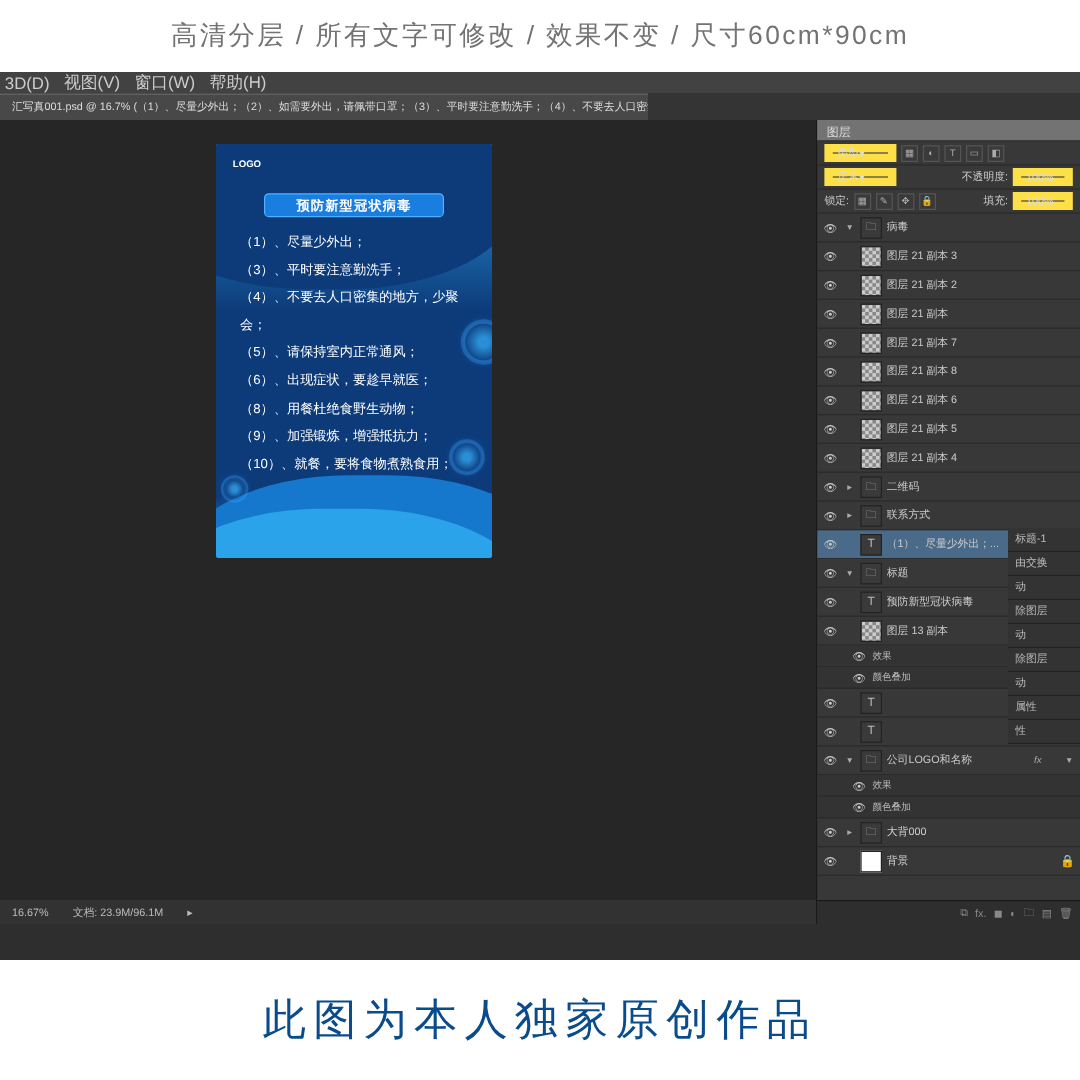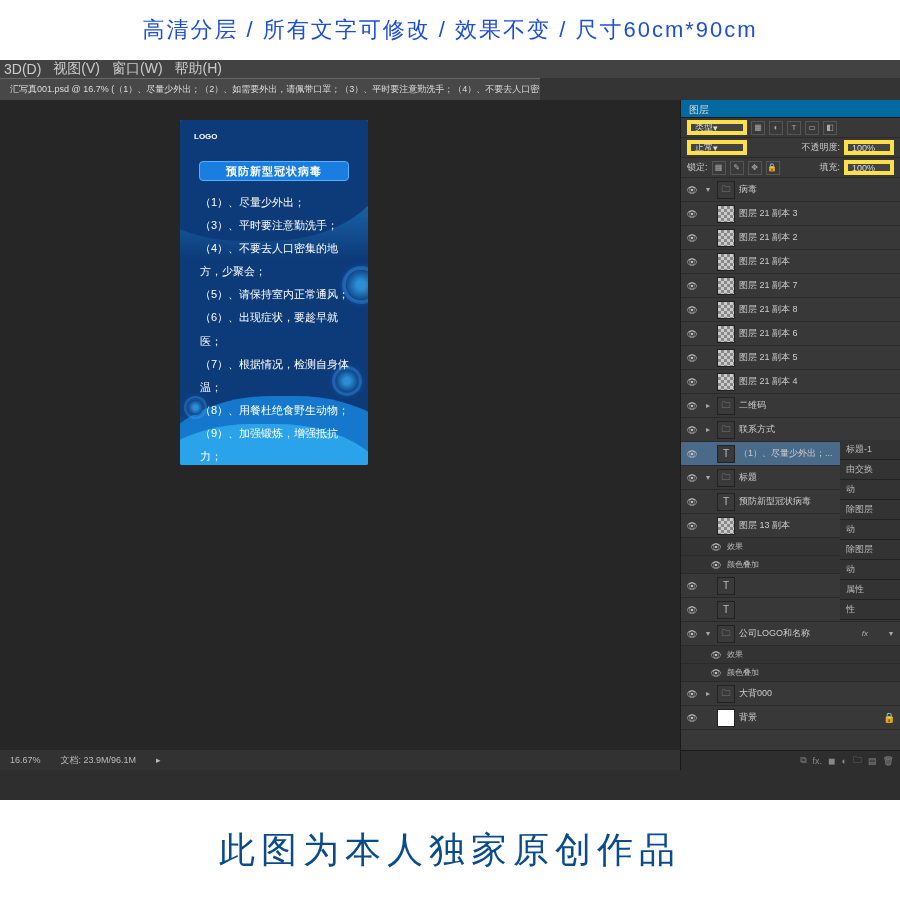--- a/index.html
+++ b/index.html
@@ -1,44 +1,44 @@
 <!DOCTYPE html>
 <html><head>
 <meta charset="utf-8">
 <style>
 *{margin:0;padding:0;box-sizing:border-box;font-family:"Microsoft YaHei",sans-serif}
 body{width:900px;height:900px;background:#fff;overflow:hidden;position:relative}
-.top-banner{width:100%;height:60px;display:flex;align-items:center;justify-content:center;color:#1d4ed8;font-size:22px;letter-spacing:2px}
+.top-banner{width:100%;height:60px;display:flex;align-items:center;justify-content:center;color:#737373;font-size:22px;letter-spacing:2px}
 .app-window{position:absolute;top:60px;left:0;width:900px;height:740px;background:#2e2e2e}
 .menubar{height:18px;background:#424242;color:#ccc;font-size:14px;display:flex;align-items:center;padding-left:4px;gap:12px}
 .tabbar{height:22px;background:#343434;display:flex;align-items:center}
 .file-tab{height:22px;background:#484848;color:#ddd;font-size:9px;padding:0 10px;display:flex;align-items:center;border-top:1px solid #666;max-width:540px;overflow:hidden;white-space:nowrap}
 .workarea{position:relative;height:670px;background:#262626;display:flex}
 .canvas-zone{flex:1;position:relative;background:#262626}
-.canvas{position:absolute;left:180px;top:20px;width:188px;height:345px;background:linear-gradient(180deg,#2aa3ea 0%,#0d3b7a 40%,#0d3b7a 85%,#1b8fd9 100%);border-radius:2px;overflow:hidden}
+.canvas{position:absolute;left:180px;top:20px;width:230px;height:345px;background:linear-gradient(180deg,#2aa3ea 0%,#0d3b7a 40%,#0d3b7a 85%,#1b8fd9 100%);border-radius:2px;overflow:hidden}
 .wave{position:absolute;width:140%;height:50%;border-radius:45%}
 .wave.w1{background:#1568b8;top:-25%;left:-20%}
 .wave.w2{background:#0d3b7a;top:-15%;left:-30%}
 .wave.w3{background:#1578cc;bottom:-30%;left:-15%}
 .wave.w4{background:#2aa3ea;bottom:-38%;left:-25%}
 .poster-inner{position:absolute;inset:0;padding:12px 14px;color:#fff}
 .logo{font-size:8px;font-weight:bold}
 .poster-title{margin:20px auto 10px;width:150px;height:20px;background:#1a7de0;border:1px solid #4fb1ff;border-radius:4px;display:flex;align-items:center;justify-content:center;font-size:11px;font-weight:bold;letter-spacing:1px}
 .poster-list{font-size:11px;line-height:2.1;padding-left:6px}
 .virus{position:absolute;width:30px;height:30px;border-radius:50%;background:radial-gradient(circle,#2a8fd6 20%,#0d3b7a 80%);box-shadow:0 0 8px #1a7de0}
 .virus::before,.virus::after{content:"";position:absolute;inset:-4px;border-radius:50%;background:radial-gradient(circle,transparent 55%,#4fb1ff22 60%)}
 .v1{right:-8px;top:150px}
 .v2{right:10px;top:250px;width:22px;height:22px}
 .v3{left:8px;top:280px;width:15px;height:15px}
 .statusbar{position:absolute;bottom:0;left:0;height:20px;width:100%;background:#323232;color:#bbb;font-size:9px;display:flex;align-items:center;padding:0 10px;gap:20px}
 
 .panels{width:220px;background:#383838;border-left:1px solid #1a1a1a;display:flex;flex-direction:column;font-size:10px;color:#ccc}
-.panel-tab{height:18px;background:#0369a1;padding:3px 8px;font-size:10px;color:#ddd;border-bottom:1px solid #1a1a1a}
+.panel-tab{height:18px;background:#737373;padding:3px 8px;font-size:10px;color:#ddd;border-bottom:1px solid #1a1a1a}
 .panel-row{height:20px;display:flex;align-items:center;padding:0 6px;gap:4px;border-bottom:1px solid #2a2a2a}
-.sel{background:#444;border:4px solid #fde047;height:15px;font-size:9px;color:#ddd;padding:0 4px;display:flex;align-items:center}
+.sel{background:#444;border:7px solid #fde047;height:15px;font-size:9px;color:#ddd;padding:0 4px;display:flex;align-items:center}
 .sel.sm{width:50px}
 .sel.md{width:60px}
 .mini-icon{width:14px;height:14px;border:1px solid #555;background:#3a3a3a;display:flex;align-items:center;justify-content:center;font-size:8px;color:#aaa}
 .layers{flex:1;overflow:auto}
 .layer{display:flex;align-items:center;height:24px;padding:0 4px;gap:4px;border-bottom:1px solid #2a2a2a}
 .layer.sel-layer{background:#4a6a8a}
 .eye{width:14px;height:14px;display:flex;align-items:center;justify-content:center;font-size:9px;color:#ccc}
 .thumb{width:18px;height:18px;background:repeating-conic-gradient(#888 0 25%,#ccc 0 50%) 0 0/6px 6px;border:1px solid #222}
 .thumb.solid{background:#fff}
 .thumb.grp{background:#3a3a3a;display:flex;align-items:center;justify-content:center;color:#aaa;font-size:9px}
@@ -84,21 +84,20 @@
           <div class="virus v3"></div>
         <div class="poster-inner">
           <div class="logo">LOGO</div>
           <div class="poster-title">预防新型冠状病毒</div>
           <div class="poster-list">
             <div>（1）、尽量少外出；</div>
             <div>（3）、平时要注意勤洗手；</div>
             <div>（4）、不要去人口密集的地方，少聚会；</div>
             <div>（5）、请保持室内正常通风；</div>
             <div>（6）、出现症状，要趁早就医；</div>
-            <div>（7）、根据情况，检测自身体温；</div>
             <div>（8）、用餐杜绝食野生动物；</div>
             <div>（9）、加强锻炼，增强抵抗力；</div>
             <div>（10）、就餐，要将食物煮熟食用；</div>
           </div>
         </div>
       </div>
       <div class="statusbar">
         <span>16.67%</span>
         <span>文档: 23.9M/96.1M</span>
         <span>▸</span>

